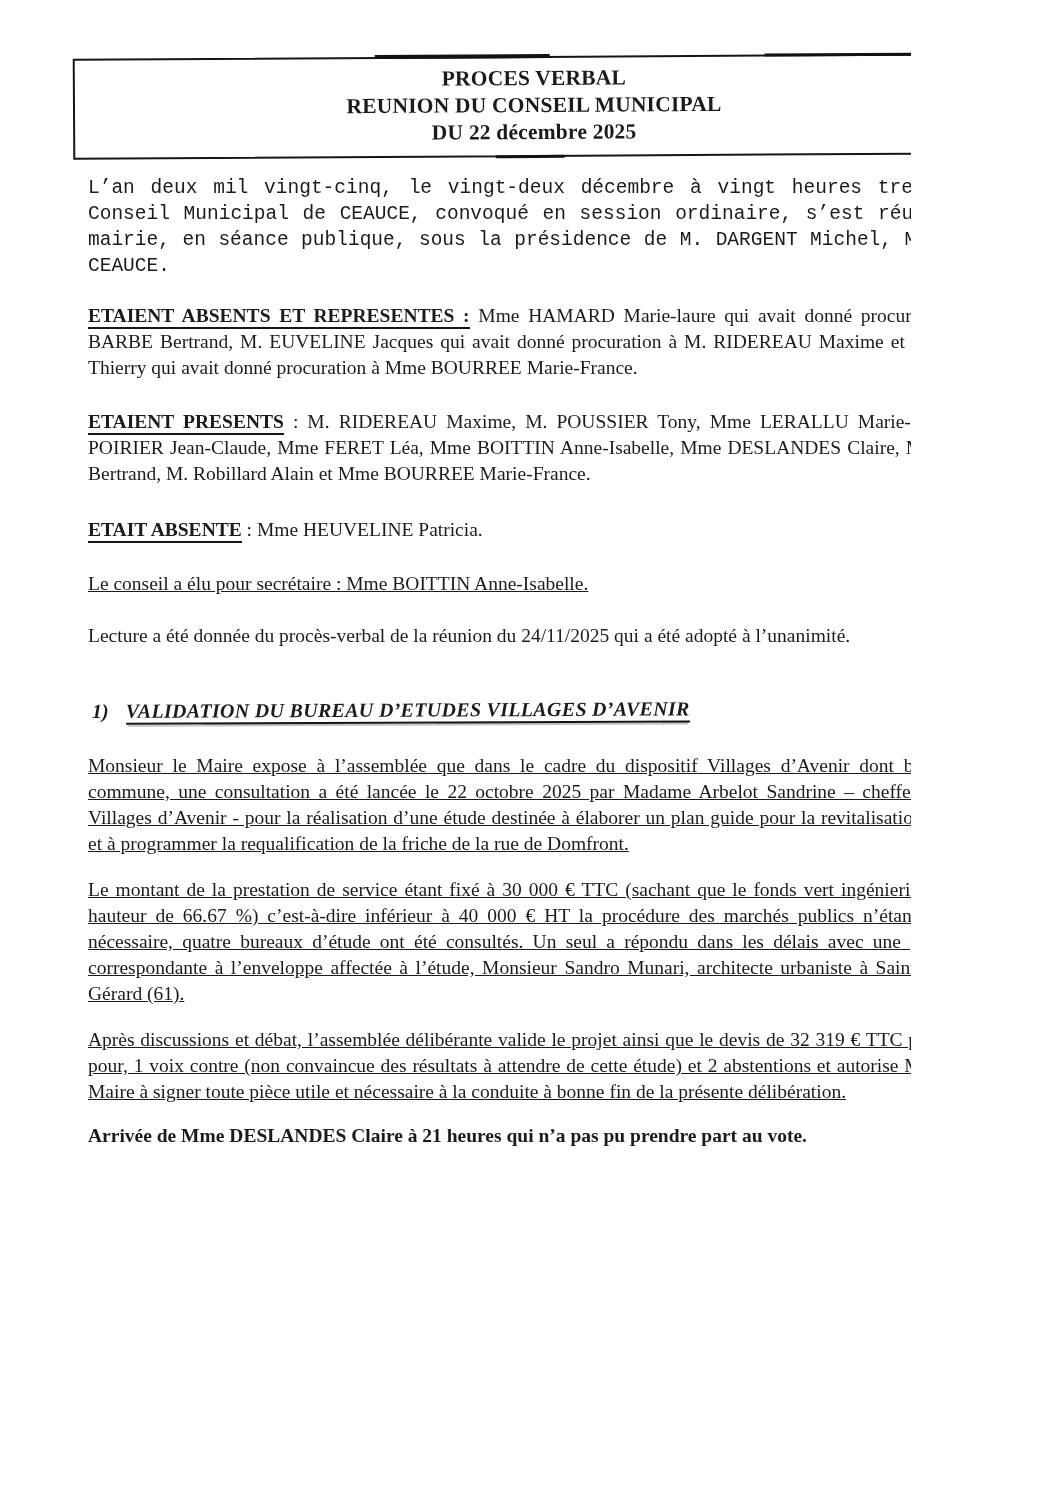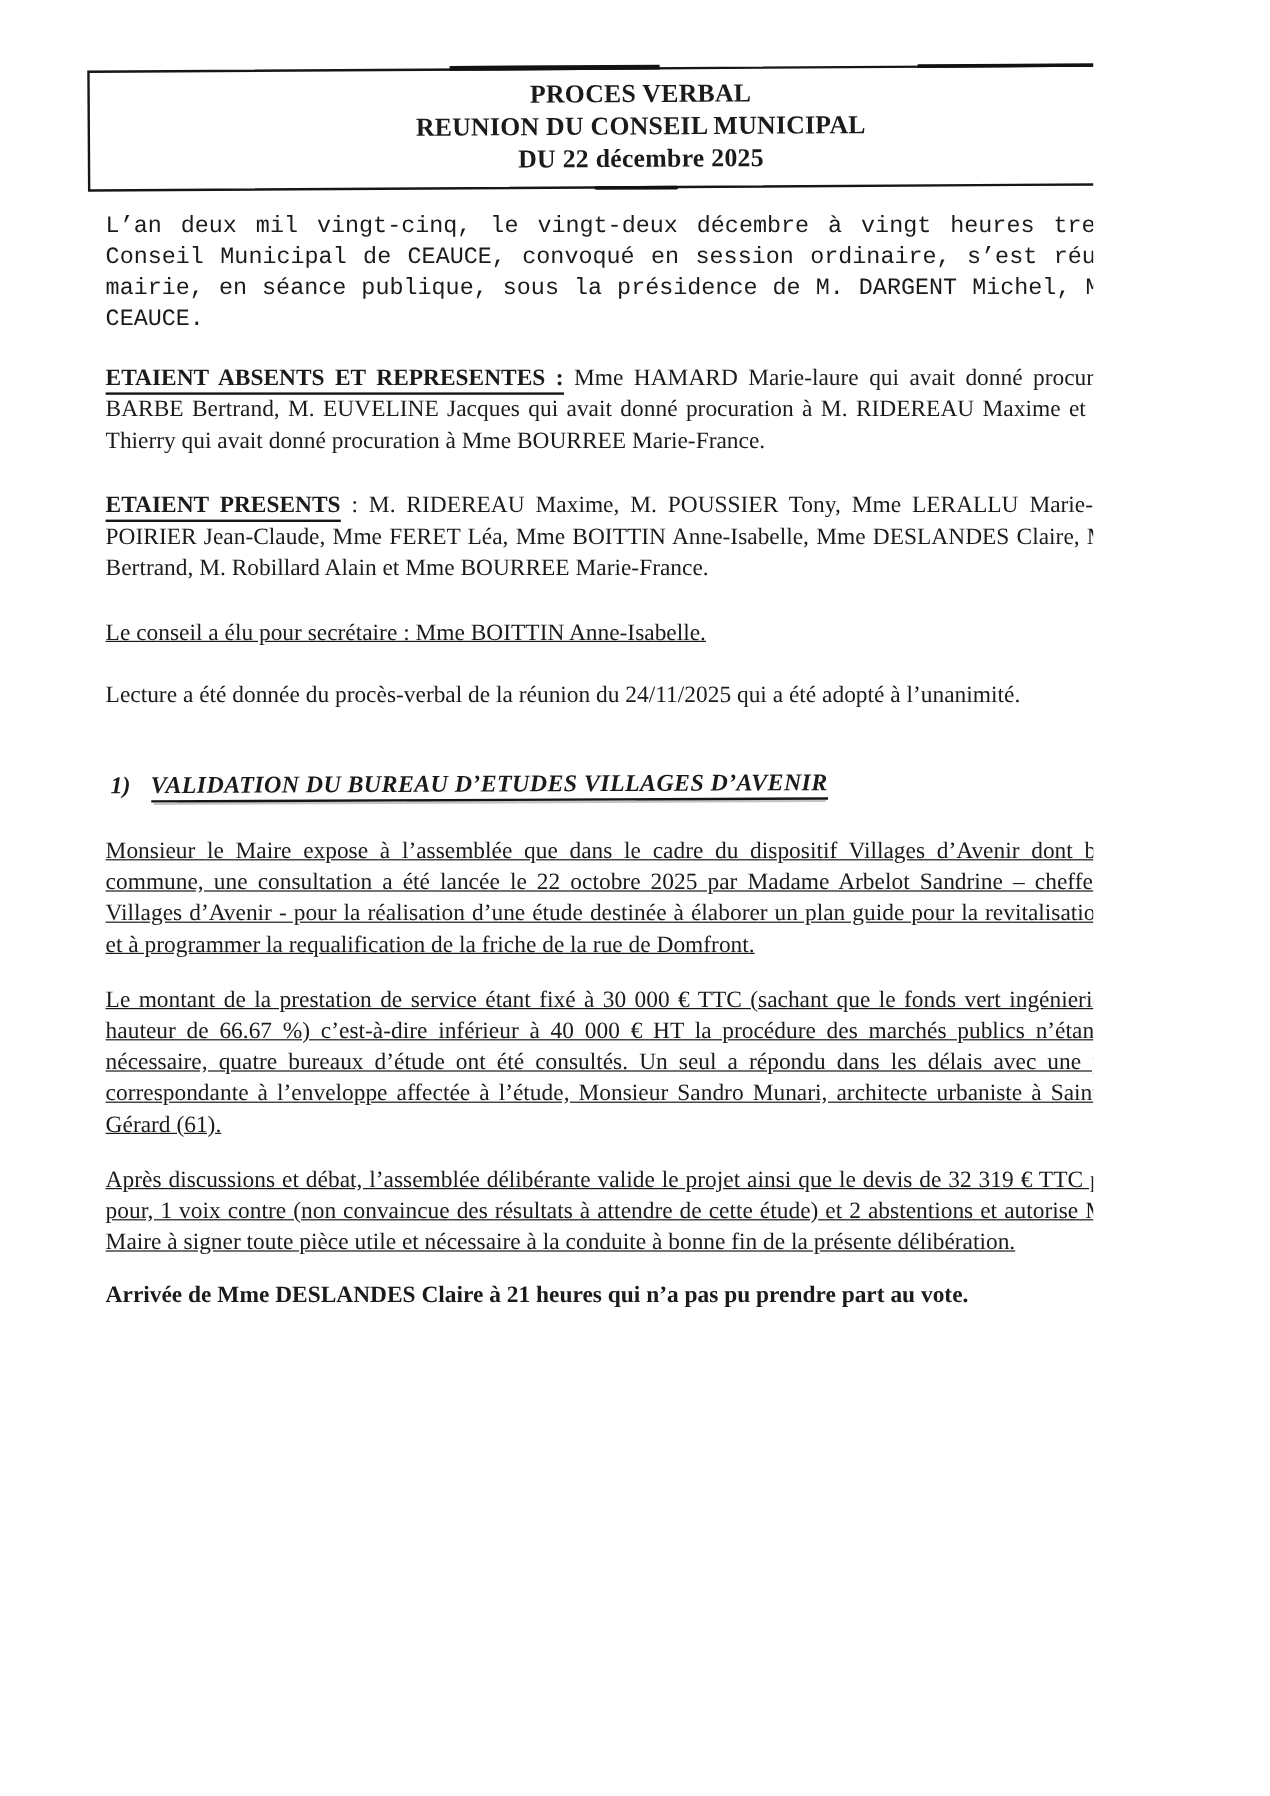--- a/index.html
+++ b/index.html
@@ -116,20 +116,21 @@
       <div class="title-line">REUNION DU CONSEIL MUNICIPAL</div>
       <div class="title-line">DU 22 décembre 2025</div>
     </div>
 
     <p class="para p-intro">L’an deux mil vingt-cinq, le vingt-deux décembre à vingt heures trente, le Conseil Municipal de CEAUCE, convoqué en session ordinaire, s’est réuni à la mairie, en séance publique, sous la présidence de M. DARGENT Michel, Maire de CEAUCE.</p>
 
     <p class="para p-absents"><span class="lead">ETAIENT ABSENTS ET REPRESENTES :</span><span> </span><span>Mme HAMARD Marie-laure qui avait donné procuration à M. BARBE Bertrand, M. EUVELINE Jacques qui avait donné procuration à M. RIDEREAU Maxime et M.MORIN Thierry qui avait donné procuration à Mme BOURREE Marie-France.</span></p>
 
     <p class="para p-presents"><span class="lead">ETAIENT PRESENTS</span><span> : </span><span>M. RIDEREAU Maxime, M. POUSSIER Tony, Mme LERALLU Marie-Noëlle, M. POIRIER Jean-Claude, Mme FERET Léa, Mme BOITTIN Anne-Isabelle, Mme DESLANDES Claire, M. BARBE Bertrand, M. Robillard Alain et Mme BOURREE Marie-France.</span></p>
 
+    <p class="para p-absente"><span class="lead">ETAIT ABSENTE</span><span> : </span><span>Mme HEUVELINE Patricia.</span></p>
 
     <p class="para p-secretary">Le conseil a élu pour secrétaire : Mme BOITTIN Anne-Isabelle.</p>
 
     <p class="para p-lecture">Lecture a été donnée du procès-verbal de la réunion du 24/11/2025 qui a été adopté à l’unanimité.</p>
 
     <p class="section-heading"><span class="sec-num">1)</span><span class="sec-title">VALIDATION DU BUREAU D’ETUDES VILLAGES D’AVENIR</span></p>
 
     <p class="para sp-first">Monsieur le Maire expose à l’assemblée que dans le cadre du dispositif Villages d’Avenir dont bénéficie la commune, une consultation a été lancée le 22 octobre 2025 par Madame Arbelot Sandrine – cheffe de projets Villages d’Avenir - pour la réalisation d’une étude destinée à élaborer un plan guide pour la revitalisation du bourg et à programmer la requalification de la friche de la rue de Domfront.</p>
     <p class="para sp">Le montant de la prestation de service étant fixé à 30 000 € TTC (sachant que le fonds vert ingénierie finance à hauteur de 66.67 %) c’est-à-dire inférieur à 40 000 € HT la procédure des marchés publics n’étant donc pas nécessaire, quatre bureaux d’étude ont été consultés. Un seul a répondu dans les délais avec une proposition correspondante à l’enveloppe affectée à l’étude, Monsieur Sandro Munari, architecte urbaniste à Saint Hilaire le Gérard (61).</p>
     <p class="para sp">Après discussions et débat, l’assemblée délibérante valide le projet ainsi que le devis de 32 319 € TTC par 10 voix pour, 1 voix contre (non convaincue des résultats à attendre de cette étude) et 2 abstentions et autorise Monsieur le Maire à signer toute pièce utile et nécessaire à la conduite à bonne fin de la présente délibération.</p>

